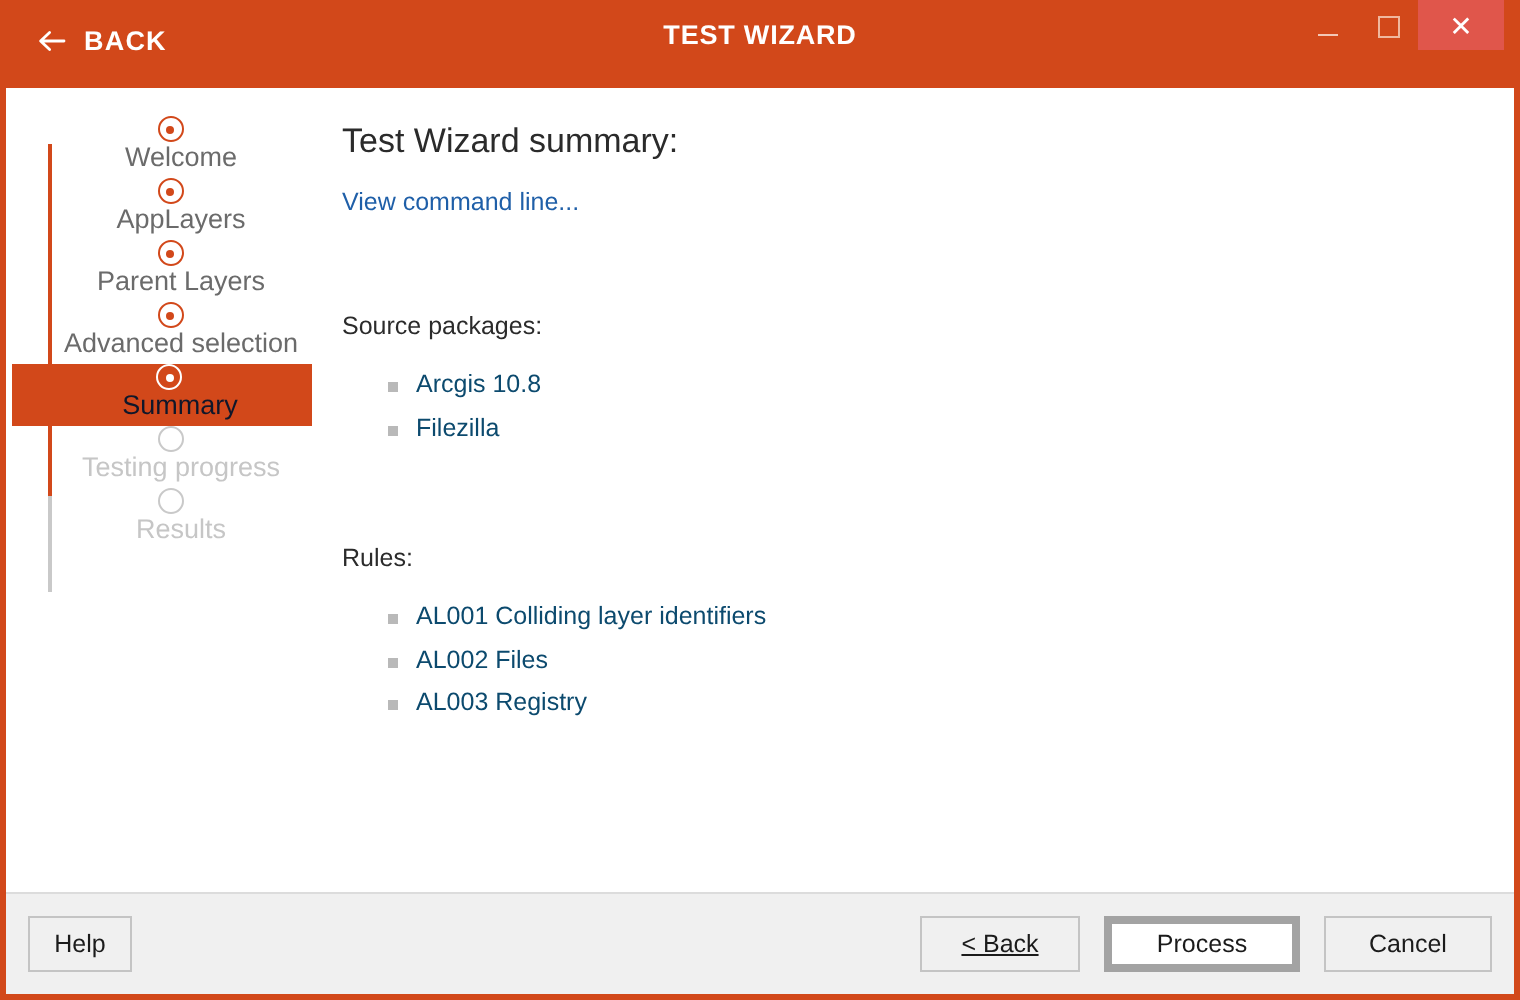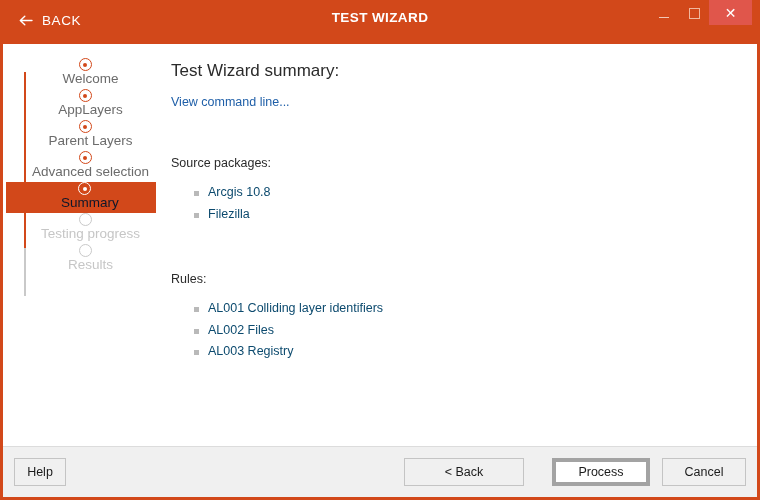--- a/index.html
+++ b/index.html
@@ -48,21 +48,21 @@
     display: block;
     width: 15px;
     height: 15px;
     position: relative;
   }
   .back-arrow svg { display:block; }
   .back-label {
     color: #ffffff;
     font-size: 13.5px;
     letter-spacing: 0.6px;
-    font-weight: 400;
+    font-weight: 700;
   }
   .title-text {
     position: absolute;
     left: 0;
     right: 0;
     top: 10px;
     text-align: center;
     color: #ffffff;
     font-size: 13.5px;
     font-weight: bold;
@@ -268,21 +268,21 @@
     border: 1px solid #c4c4c4;
     height: 28px;
     min-width: 52px;
     padding: 0 12px;
     box-sizing: border-box;
     cursor: pointer;
     line-height: 1;
   }
   .btn-help { min-width: 52px; }
   .spacer { flex: 1 1 auto; }
-  .btn-back { width: 120px; margin-right: 28px; }
+  .btn-back { width: 80px; margin-right: 12px; text-decoration: underline; }
   .btn-process {
     width: 98px;
     margin-right: 12px;
     background: #ffffff;
     border: 4px solid #a3a3a3;
   }
   .btn-cancel { width: 84px; }
 </style>
 </head>
 <body>

